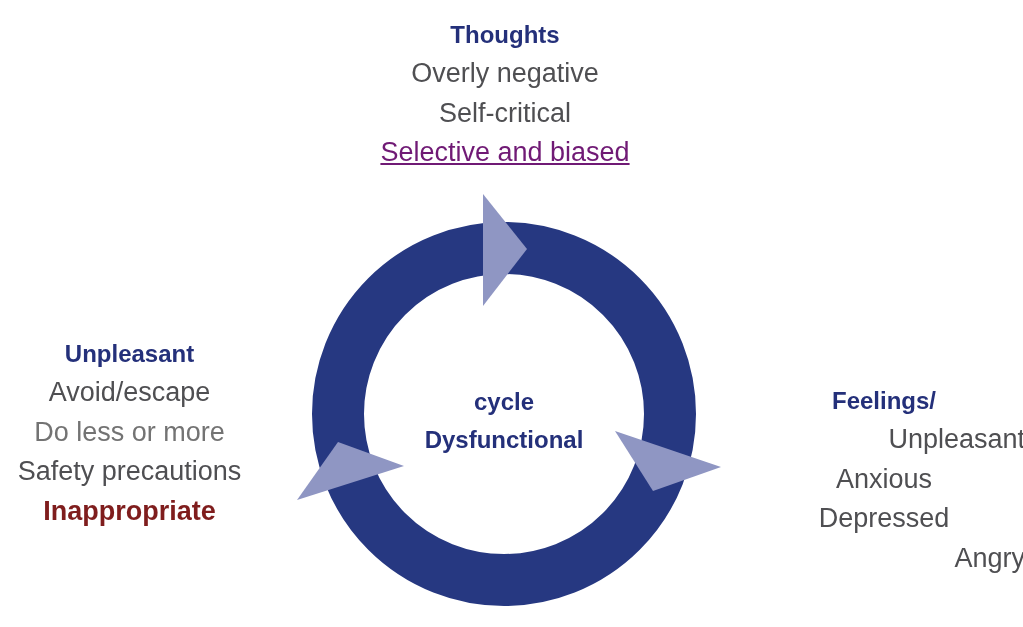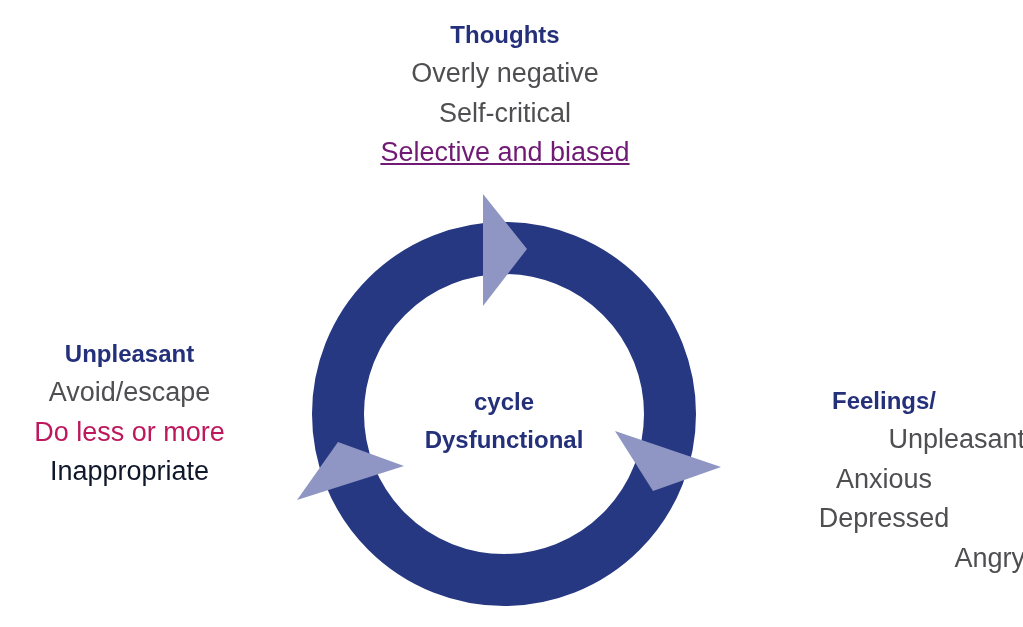--- a/index.html
+++ b/index.html
@@ -31,22 +31,23 @@
   <div class="block" id="thoughts">
     <div class="heading" style="color: rgb(36, 48, 122);">Thoughts</div>
     <div class="item" style="color: rgb(79, 79, 82);">Overly negative</div>
     <div class="item" style="color: rgb(79, 79, 82);">Self-critical</div>
     <div class="item" style="color: #701a75; text-decoration: underline;">Selective and biased</div>
   </div>
 
   <div class="block" id="behaviour">
     <div class="heading" style="color: rgb(36, 48, 122);">Unpleasant</div>
     <div class="item" style="color: rgb(79, 79, 82);">Avoid/escape</div>
-    <div class="item" style="color: #be185d;">Do less or more</div>
-    <div class="item" style="color: #0f172a;">Inappropriate</div>
+    <div class="item" style="color: #737373;">Do less or more</div>
+    <div class="item" style="color: rgb(79, 79, 82);">Safety precautions</div>
+    <div class="item" style="color: #7f1d1d; font-weight: bold;">Inappropriate</div>
   </div>
 
   <div class="block" id="feelings">
     <div class="heading" style="color: rgb(36, 48, 122); margin-top: 47px;">Feelings/</div>
     <div class="item" style="color: rgb(79, 79, 82); text-align: right;">Unpleasant</div>
     <div class="item" style="color: rgb(79, 79, 82);">Anxious</div>
     <div class="item" style="color: rgb(79, 79, 82);">Depressed</div>
     <div class="item" style="color: rgb(79, 79, 82); text-align: right;">Angry</div>
   </div>
 

